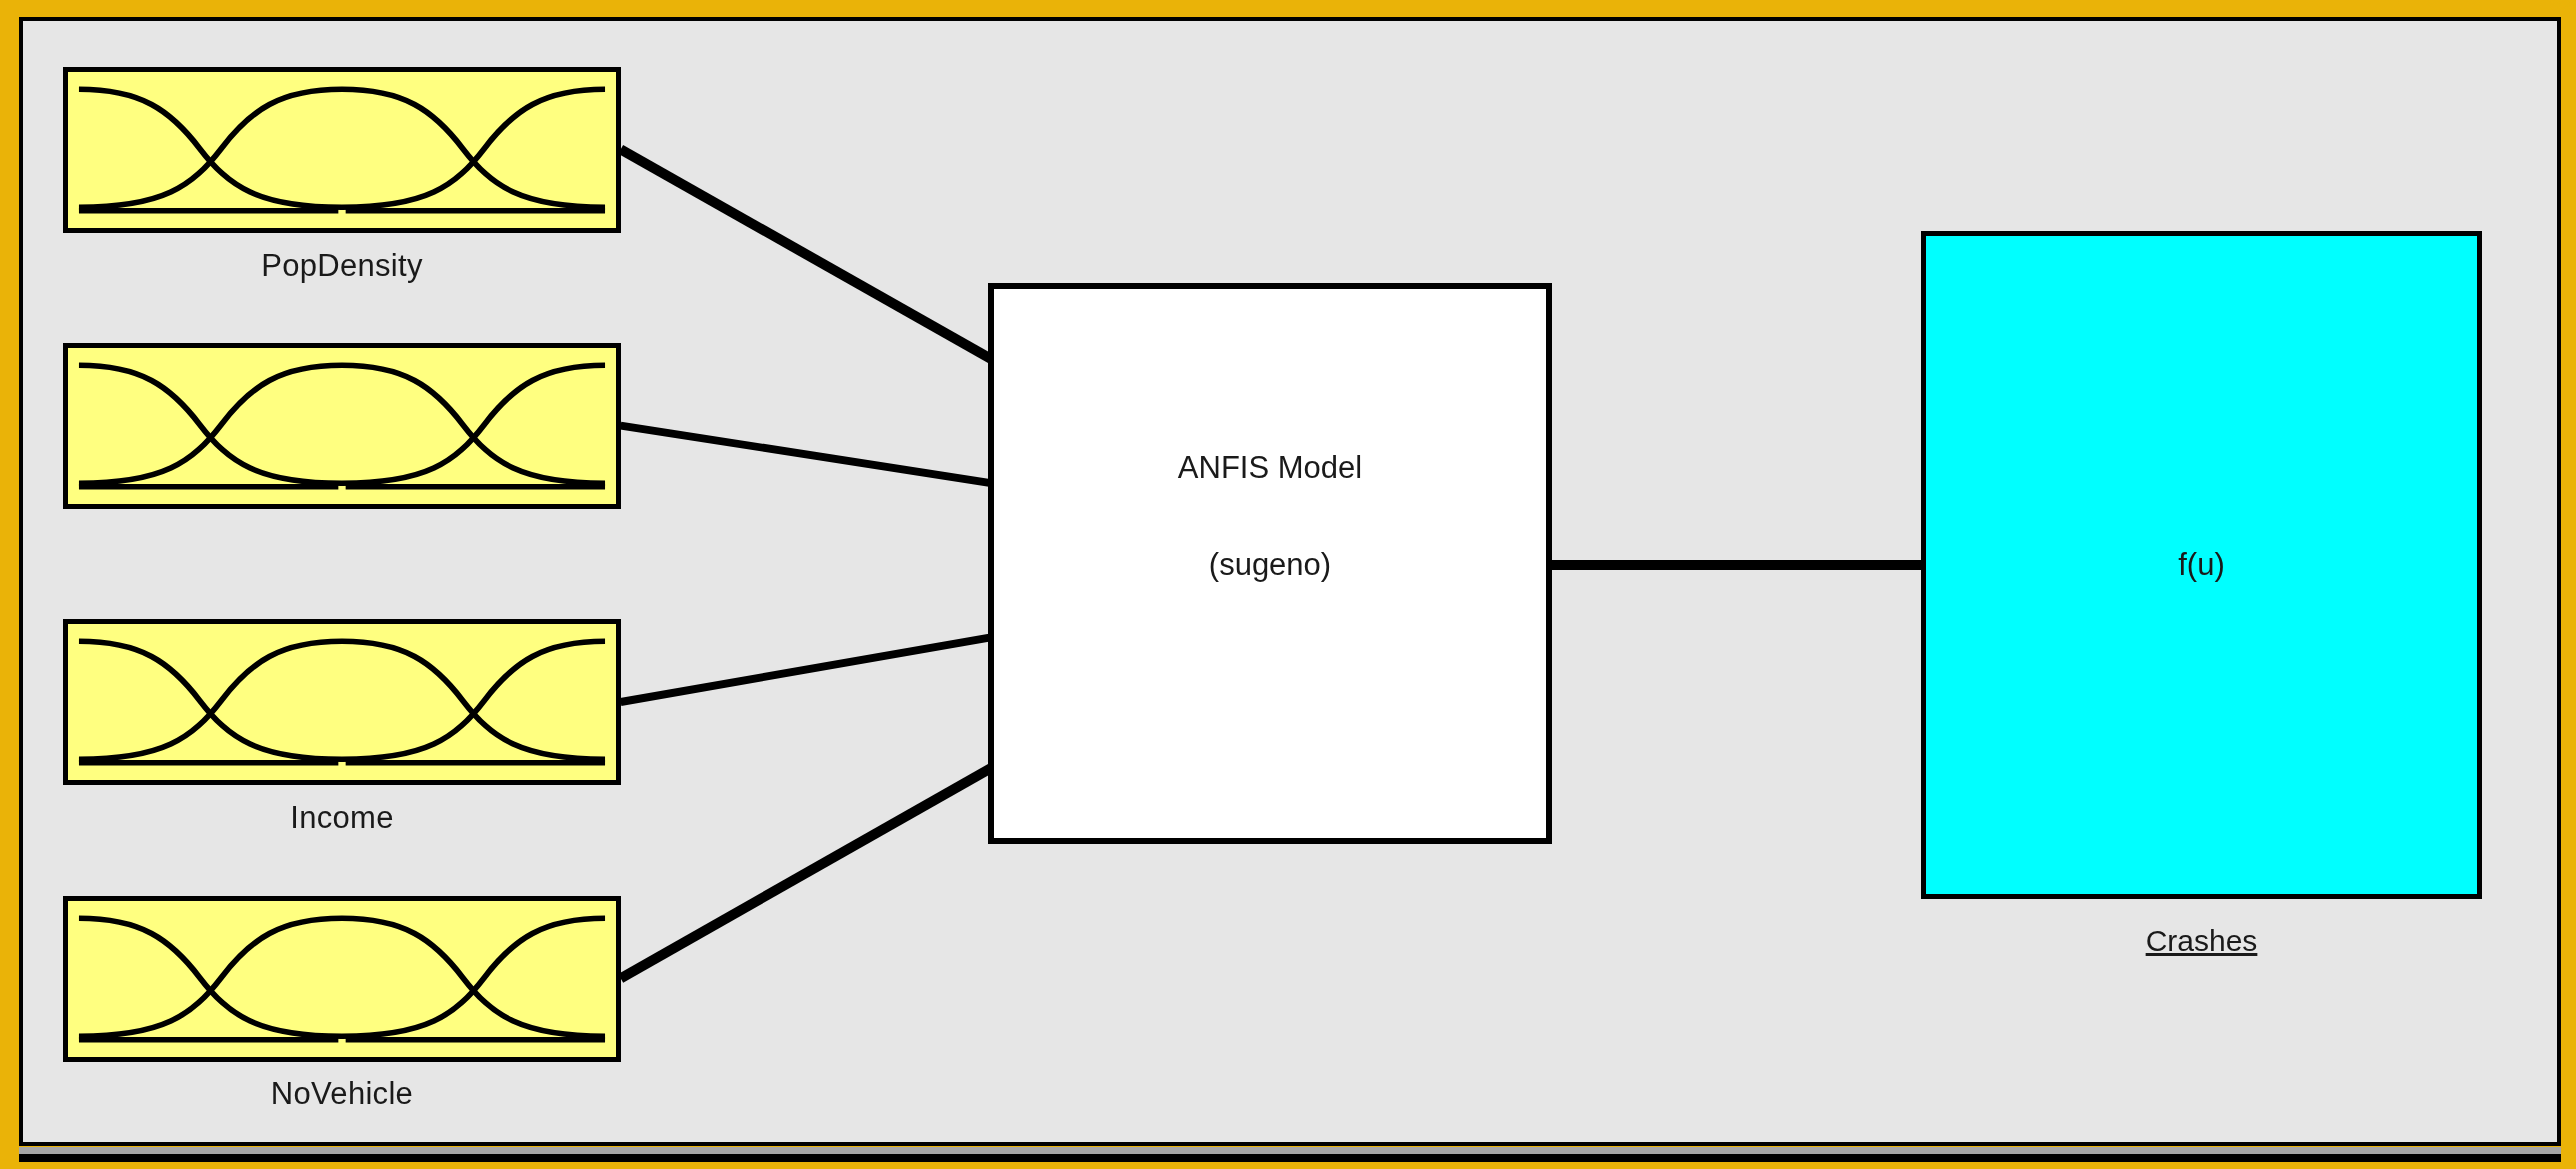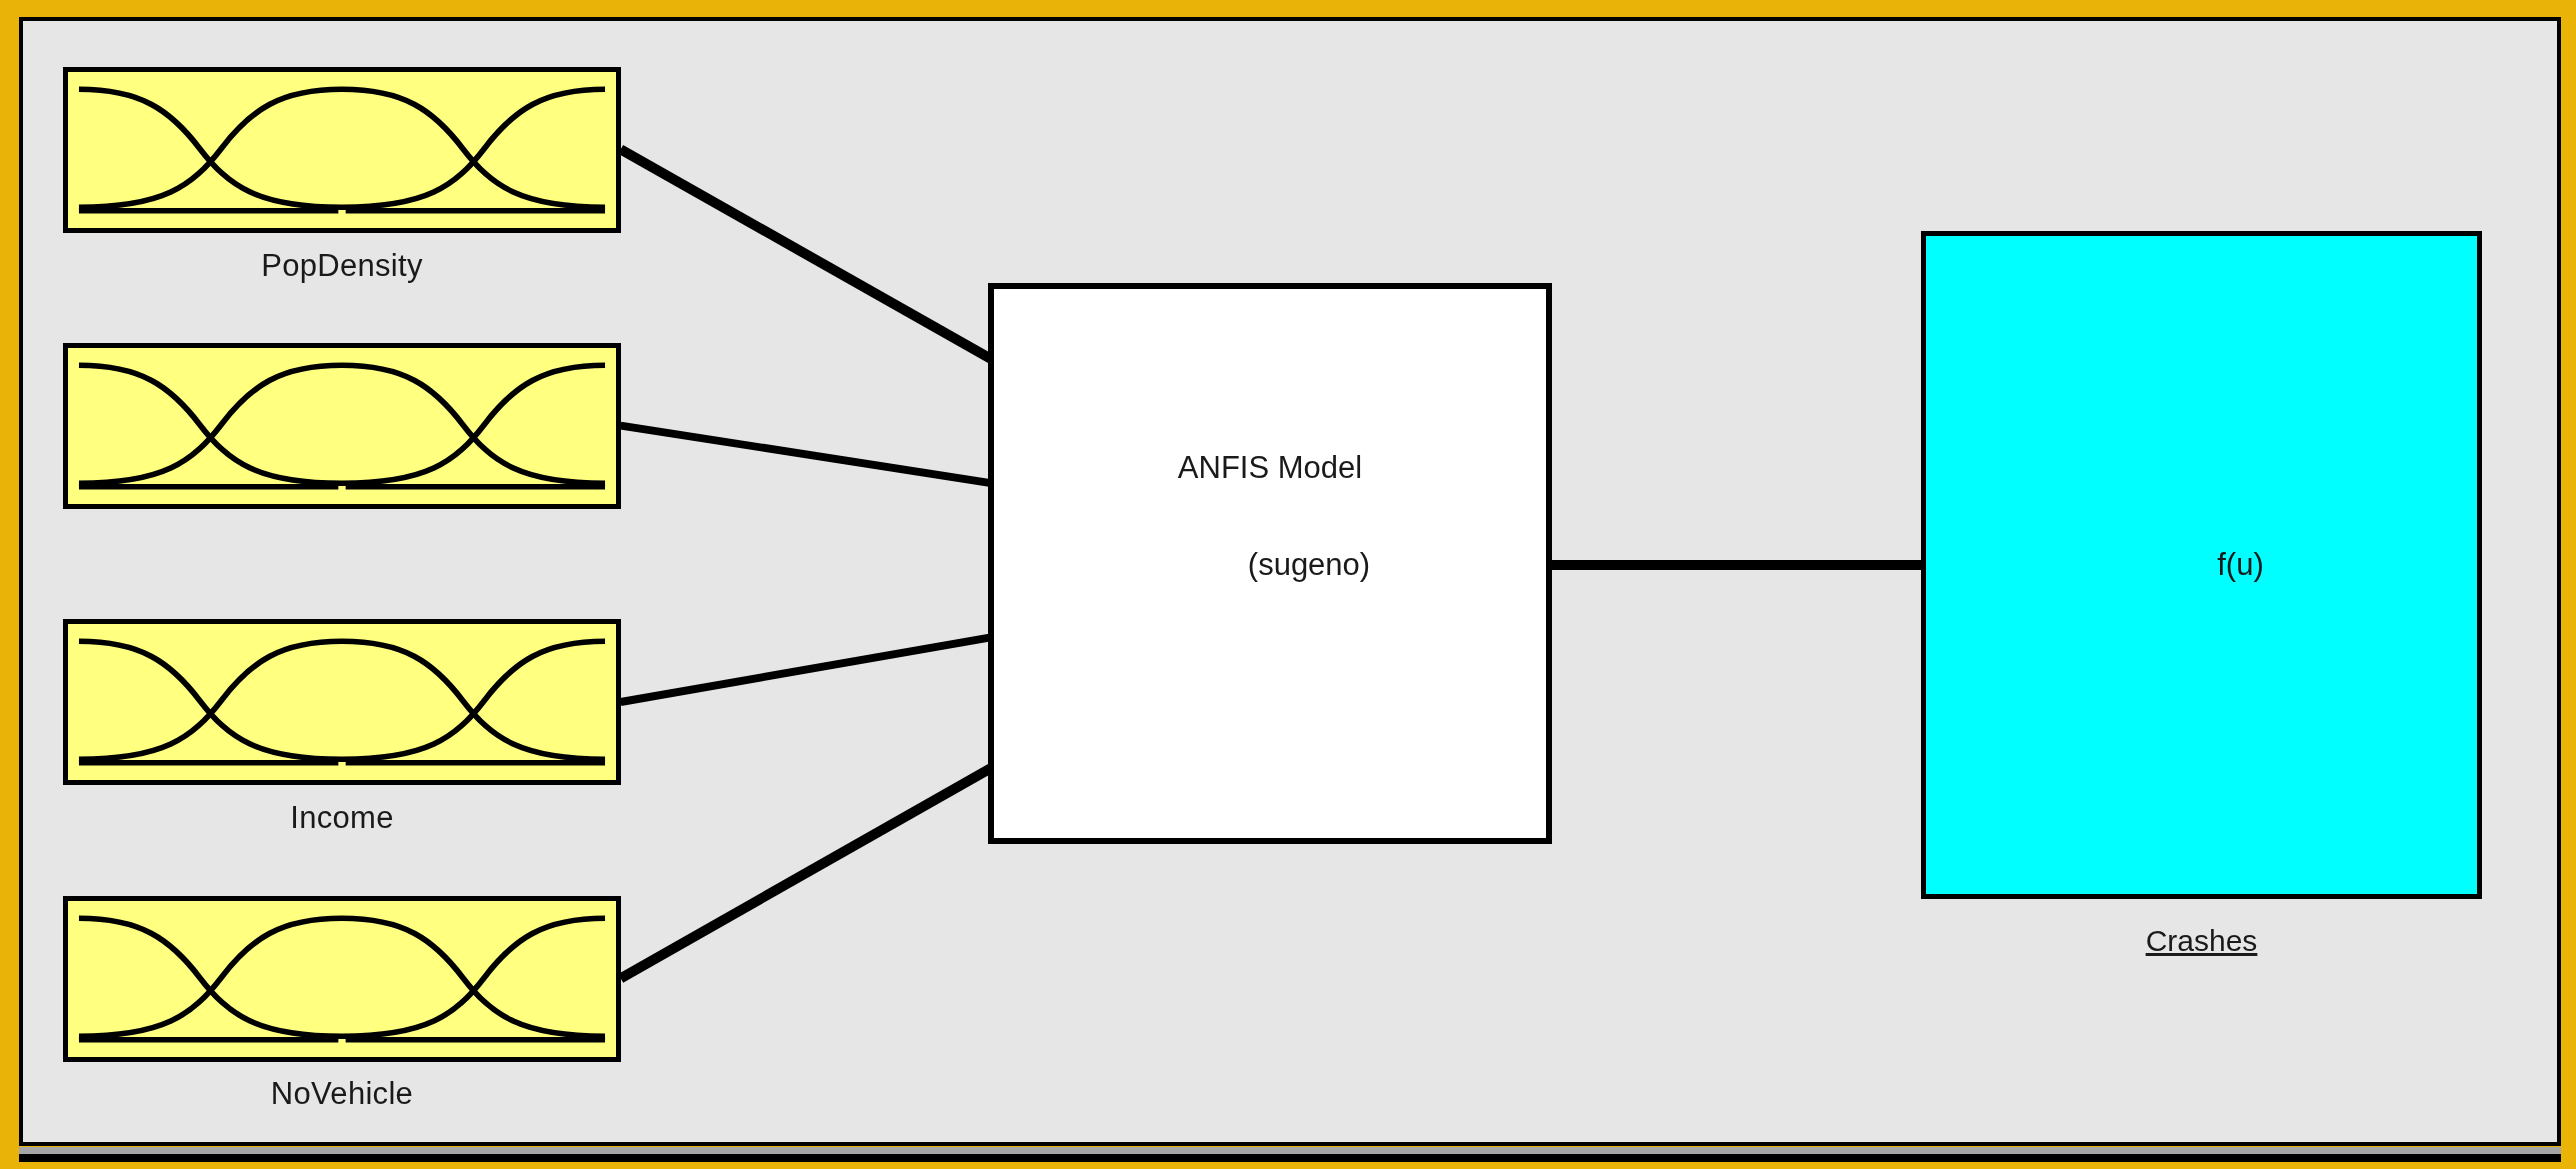--- a/index.html
+++ b/index.html
@@ -103,21 +103,20 @@
   }
   .fis-subtitle {
     position: absolute;
     left: 0;
     top: 258px;
     width: 100%;
     text-align: center;
     font-size: 31px;
     color: #1a1a1a;
     white-space: nowrap;
-    margin-left: 39px;
   }
 
   
   .out-block {
     position: absolute;
     left: 1921px;
     top: 231px;
     width: 561px;
     height: 668px;
     background: #00ffff;
@@ -128,21 +127,20 @@
     position: absolute;
     left: 0;
     top: 0;
     width: 100%;
     height: 100%;
     display: flex;
     align-items: center;
     justify-content: center;
     font-size: 31px;
     color: #1a1a1a;
-    margin-left: 39px;
   }
   .out-label {
     position: absolute;
     left: 1921px;
     top: 924px;
     width: 561px;
     text-align: center;
     font-size: 30px;
     color: #1a1a1a;
     white-space: nowrap;

